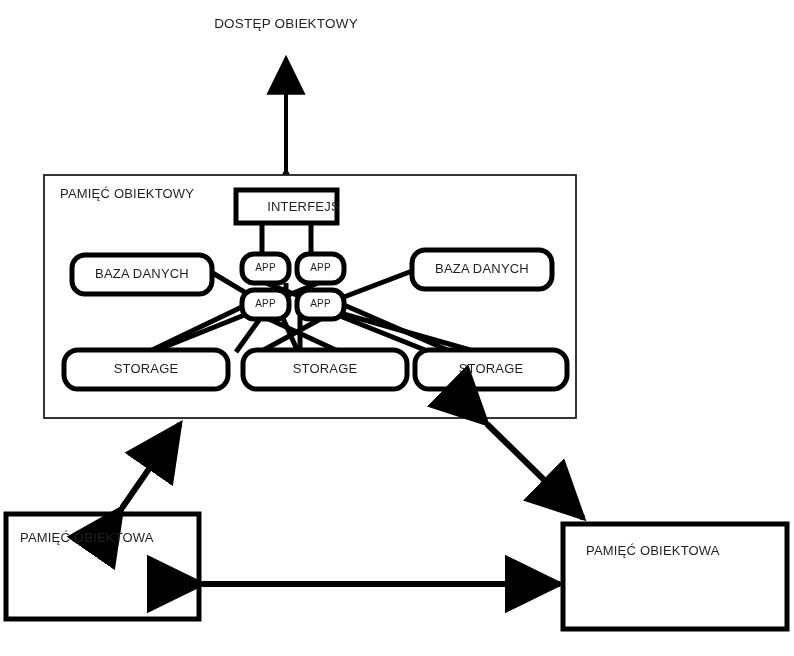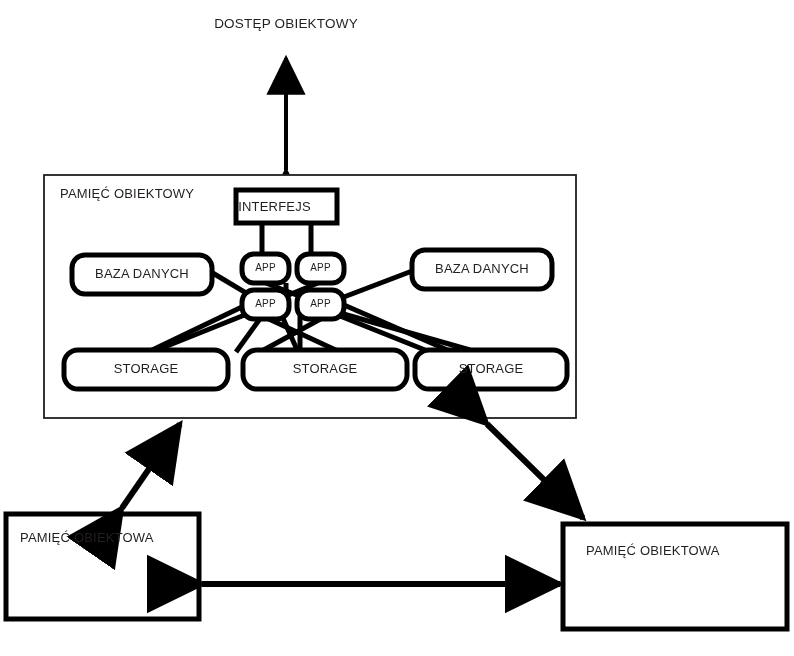--- a/index.html
+++ b/index.html
@@ -117,21 +117,21 @@
 
     <g>
       <line x1="202" y1="584" x2="560" y2="584" stroke="#000000" stroke-width="6" marker-start="url(#ah)" marker-end="url(#ah)"></line>
     </g>
   </svg>
 
   <div class="node-label t-title ctr" style="left:0px; top:16px; width:572px;">DOSTĘP OBIEKTOWY</div>
 
   <div class="node-label t-section" style="left:60px; top:186px;">PAMIĘĆ OBIEKTOWY</div>
 
-  <div class="node-label t-box ctr" style="left:224px; top:199px; width:101px;">INTERFEJS</div>
+  <div class="node-label t-box ctr" style="left:253px; top:199px; width:101px;">INTERFEJS</div>
 
   <div class="node-label t-box ctr" style="left:72px; top:266px; width:140px;">BAZA DANYCH</div>
 
   <div class="node-label t-box ctr" style="left:412px; top:261px; width:140px;">BAZA DANYCH</div>
 
   <div class="node-label t-small ctr" style="left:242px; top:262px; width:47px;">APP</div>
   <div class="node-label t-small ctr" style="left:297px; top:262px; width:47px;">APP</div>
   <div class="node-label t-small ctr" style="left:242px; top:298px; width:47px;">APP</div>
   <div class="node-label t-small ctr" style="left:297px; top:298px; width:47px;">APP</div>
 

